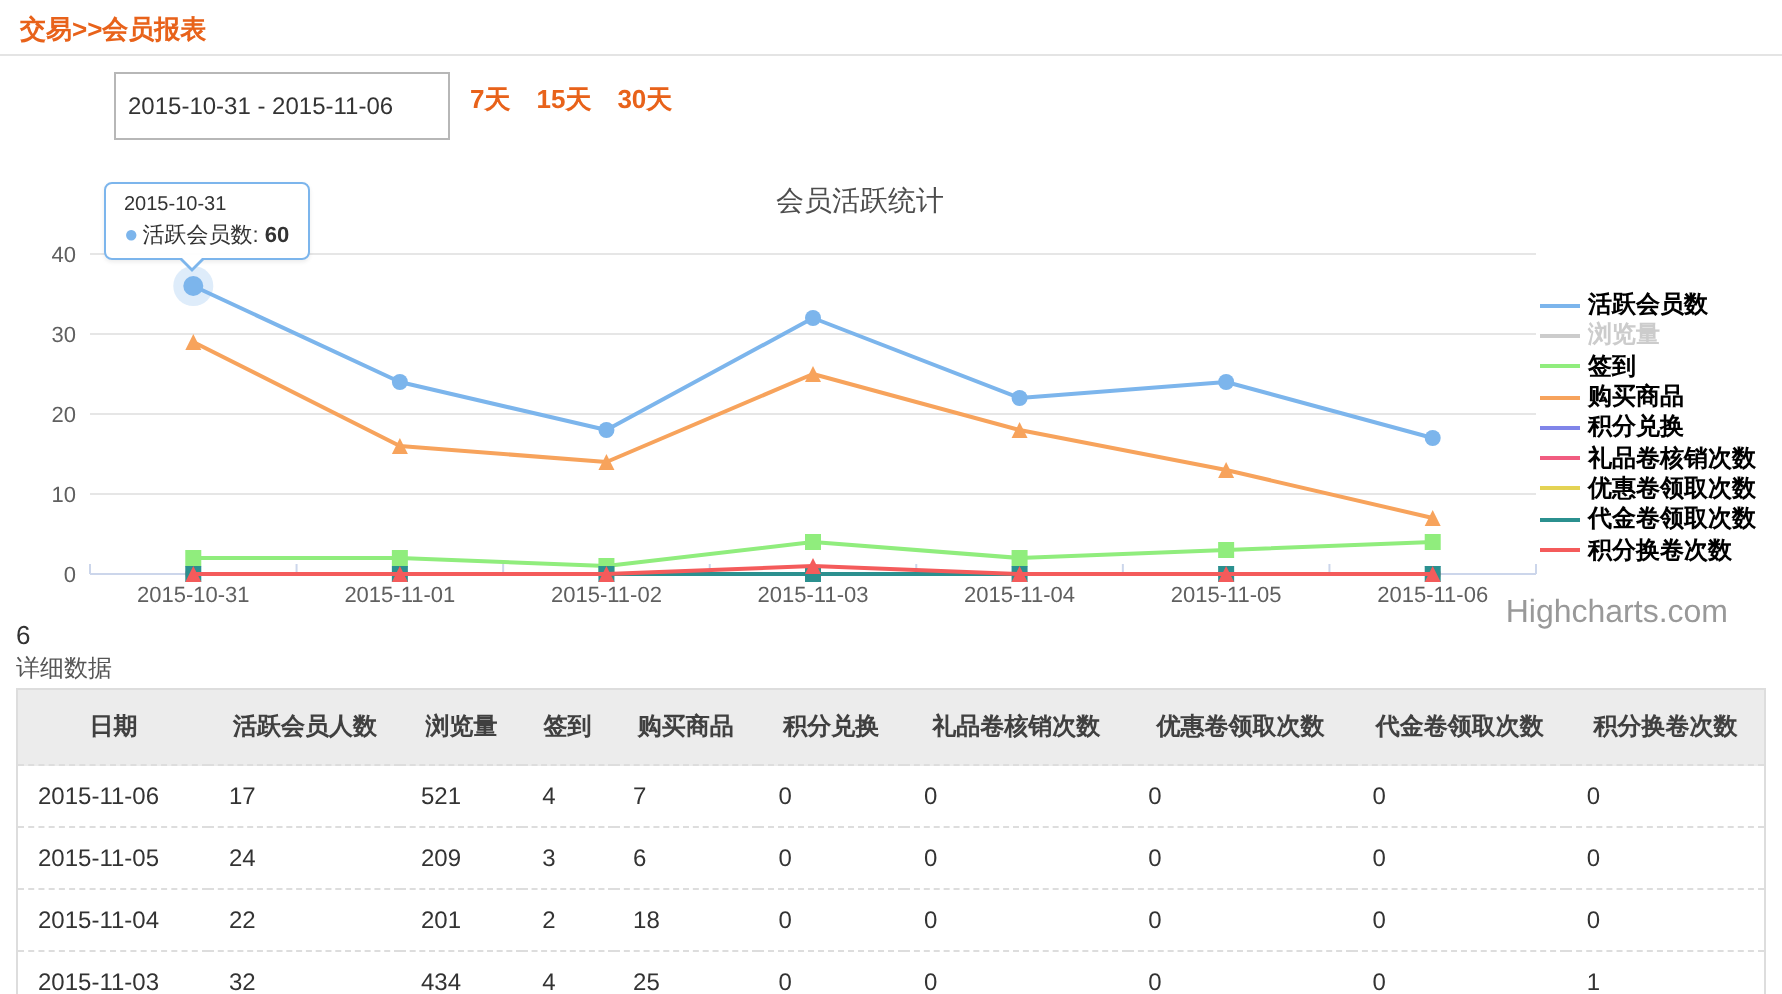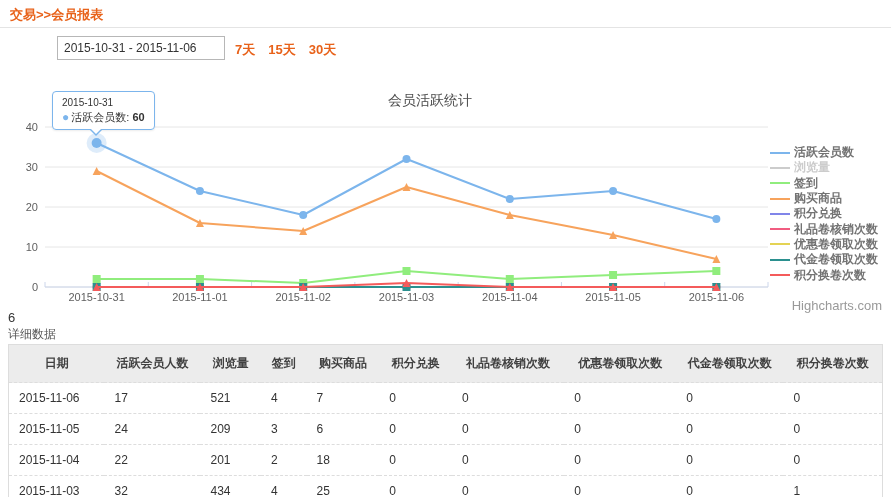--- a/index.html
+++ b/index.html
@@ -3,48 +3,48 @@
 <meta charset="utf-8">
 <style>
   * { margin:0; padding:0; box-sizing:border-box; }
   html,body { width:891px; height:497px; background:#fff; overflow:hidden;
               font-family:"Liberation Sans","DejaVu Sans",sans-serif; }
   .page { position:relative; width:891px; height:497px; background:#fff; }
 
   .breadcrumb { position:absolute; left:10px; top:6px; font-size:13px; font-weight:bold; color:#e8621a; }
   .top-divider { position:absolute; left:0; top:27px; width:891px; border-top:1px solid #e4e4e4; }
 
-  .date-input { position:absolute; left:57px; top:36px; width:168px; height:24px;
+  .date-input { position:absolute; left:57px; top:36px; width:168px; height:34px;
                 border:1px solid #b7b7b7; font-size:12px; color:#333; padding:0 6px;
                 font-family:inherit; background:#fff; }
   .quick-ranges { position:absolute; left:235px; top:41px; display:flex; gap:13px; }
   .quick-range { font-size:13px; font-weight:bold; color:#e8621a; cursor:pointer;text-align:center; }
 
   .chart-wrap { position:absolute; left:0; top:70px; width:891px; height:245px; }
   .chart-title { position:absolute; left:0; top:22px; width:860px; text-align:center;
                  font-size:14px; color:#4d4d4d; }
-  .credits { position:absolute; right:9px; top:228px; font-size:13px; color:#999;text-align:right; }
+  .credits { position:absolute; right:27px; top:228px; font-size:16px; color:#999;text-align:right; }
 
   .tooltip { position:absolute; left:52px; top:21px; background:rgba(255,255,255,0.96);
              border:1px solid #7cb5ec; border-radius:4px; padding:5px 9px 4px 9px;
              font-size:11px; color:#333; white-space:nowrap; z-index:5;
              box-shadow:0 1px 2px rgba(0,0,0,0.08); }
   .tooltip .tt-date { font-size:10px; color:#333; margin-bottom:2px; }
   .tooltip .tt-bullet { color:#7cb5ec; font-size:12px; margin-right:2px; }
   .tooltip .tt-value { font-weight:bold; }
   .tooltip::after { content:""; position:absolute; left:36px; bottom:-7px;
              border-left:7px solid transparent; border-right:7px solid transparent;
              border-top:7px solid #7cb5ec; }
   .tooltip::before { content:""; position:absolute; left:37px; bottom:-5px; z-index:1;
              border-left:6px solid transparent; border-right:6px solid transparent;
              border-top:6px solid #fff; }
 
   .legend { position:absolute; left:770px; top:75px; display:flex; flex-direction:column; }
   .legend-item { display:flex; align-items:center; height:15.3px; cursor:pointer;
-                 font-size:12px; font-weight:bold; color:#737373; }
+                 font-size:12px; font-weight:bold; color:#000000; }
   .legend-item.hidden-series { color:#ccc; }
   .legend-item svg { margin-right:4px; flex:none; }
   .legend-item span { white-space:nowrap; }
 
   .row-count { position:absolute; left:8px; top:310px; font-size:13px; color:#333; }
   .section-label { position:absolute; left:8px; top:326px; font-size:12px; color:#555; }
 
   .data-table { position:absolute; left:8px; top:344px; width:875px;
                 border-collapse:collapse; table-layout:fixed; font-size:12px;
                 border:1px solid #ddd; }

